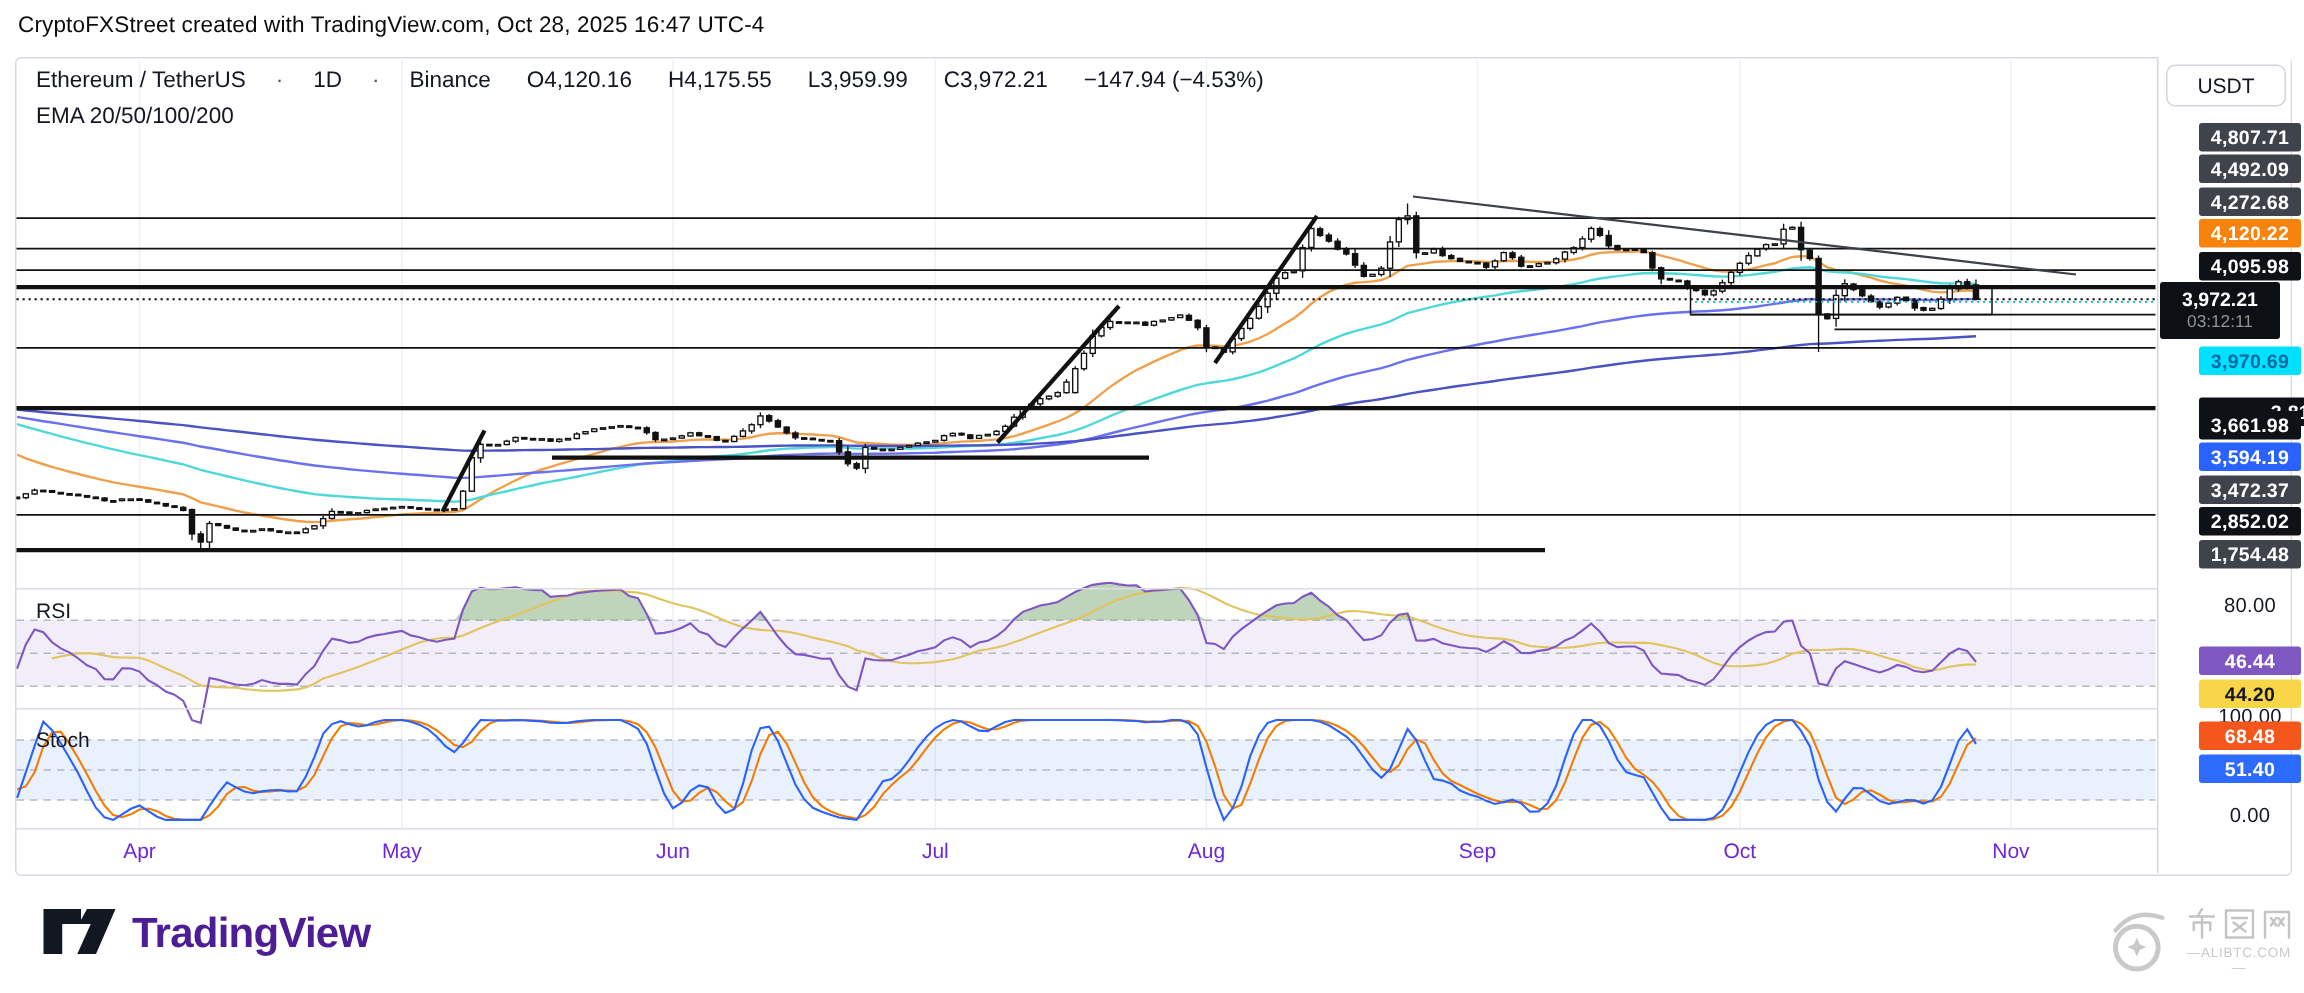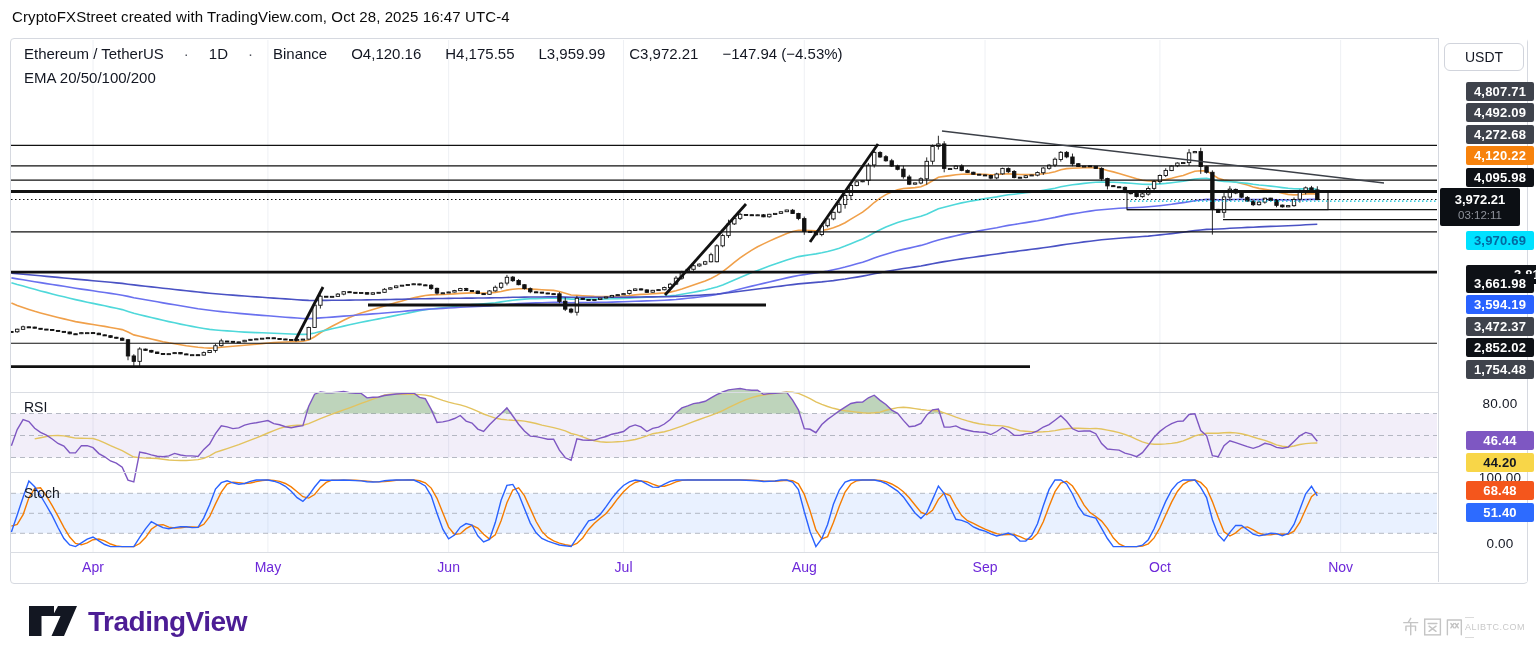--- a/index.html
+++ b/index.html
@@ -31,21 +31,21 @@
   .b-orangered{background:#f4561c;color:#fff;}
   .b-bluebright{background:#2d6bff;color:#fff;}
   .b-plain{background:transparent;color:#131722;font-weight:normal;font-size:13.5px;}
   .cur-box{position:absolute;left:1440px;top:188px;width:80px;height:38px;border-radius:2px;background:#0c0f14;
            display:flex;flex-direction:column;align-items:center;justify-content:center;line-height:1.25;}
   .cur-box .p{color:#fff;font-size:13px;font-weight:bold;}
   .cur-box .cd{color:#8f939c;font-size:11.5px;}
   .brand{position:absolute;left:28px;top:605px;display:flex;align-items:center;gap:10px;}
   .brand .txt{font-size:28px;font-weight:bold;letter-spacing:-.5px;color:#4c1d95;}
   .wm{position:absolute;left:1398px;top:596px;width:132px;height:62px;display:flex;align-items:center;gap:4px;}
-  .wm .col{display:flex;flex-direction:row;align-items:center;gap:2px;}
+  .wm .col{display:flex;flex-direction:column;align-items:center;gap:2px;text-align:center;}
   .wm .dom{font-size:9px;color:#c9c9c9;letter-spacing:.5px;}
   .visually-hidden{position:absolute;width:1px;height:1px;overflow:hidden;clip:rect(0 0 0 0);}
 </style>
 </head>
 <body>
 
 <div class="stage">
 
   <div class="credit">CryptoFXStreet created with TradingView.com, Oct 28, 2025 16:47 UTC-4</div>
 

